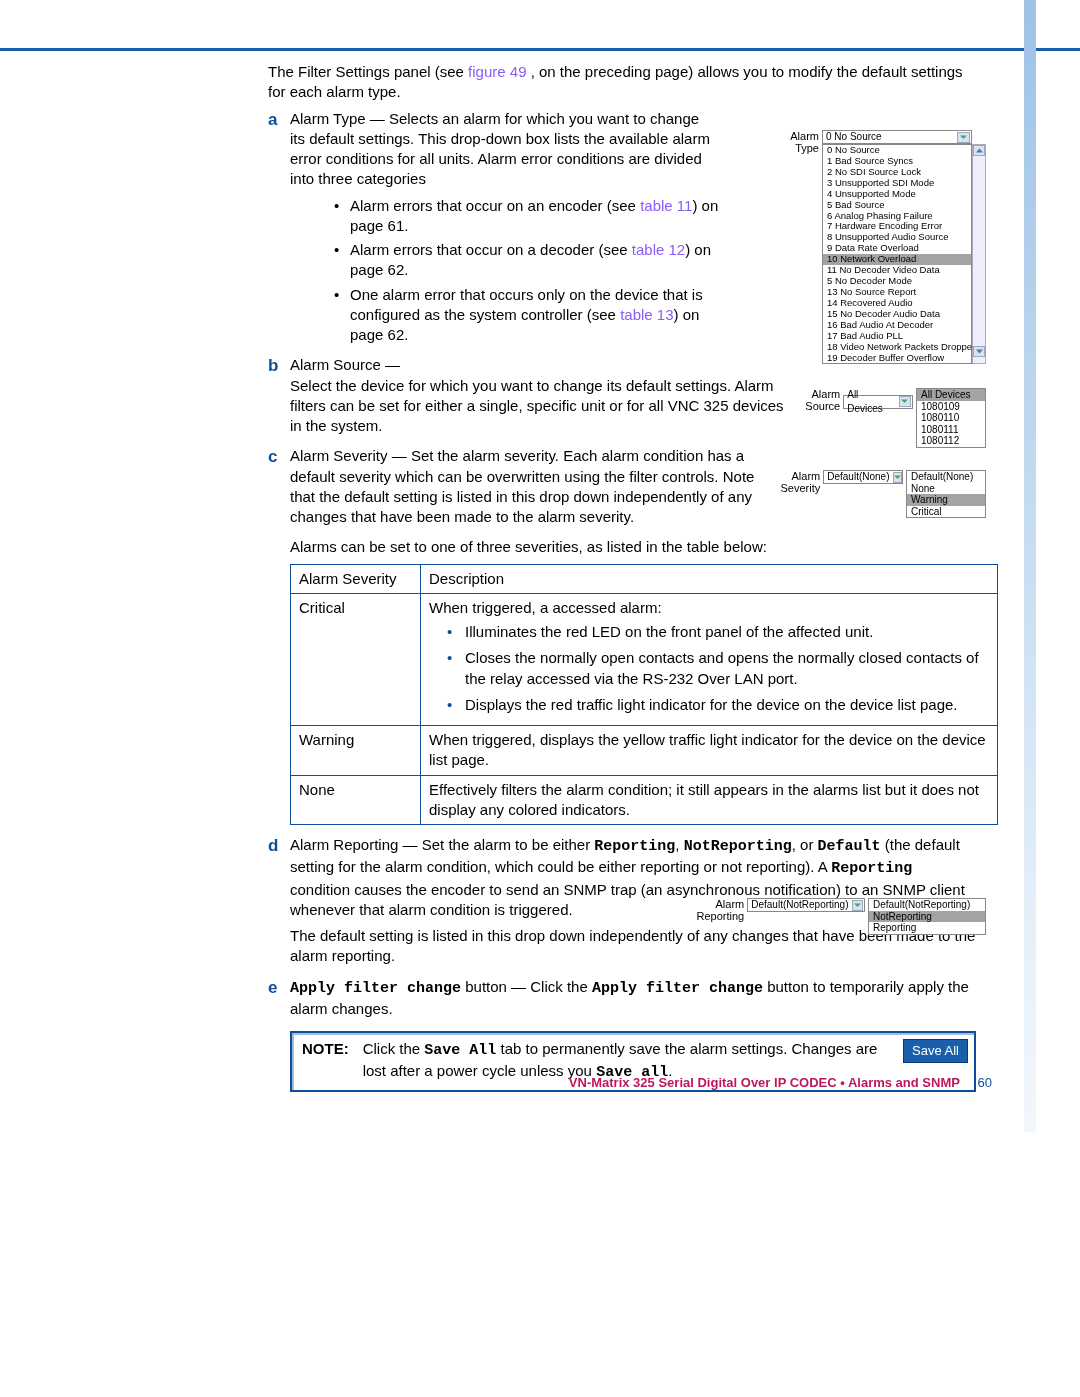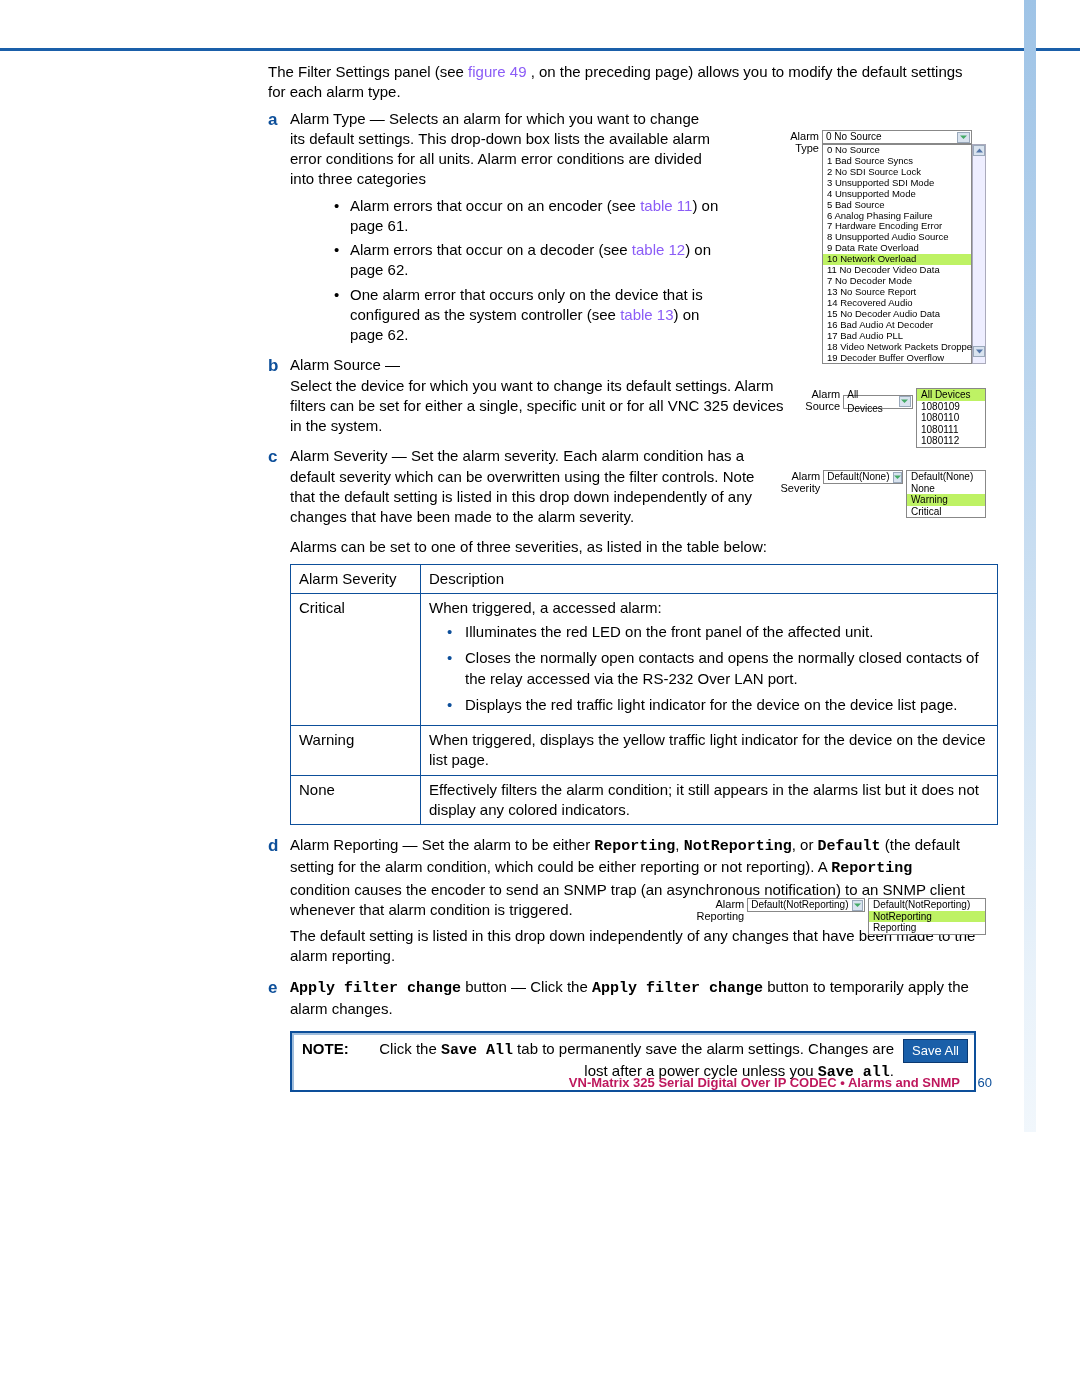--- a/index.html
+++ b/index.html
@@ -27,21 +27,21 @@
               display: inline-block; vertical-align: top; margin-right: 3px; }
   .dd-closed { border: 1px solid #888; background: #fff; display: inline-flex;
                align-items: center; padding: 0 1px; height: 14px; }
   .dd-text { padding: 0 4px 0 2px; }
   .dd-btn { background: #d9e3ef; border: 1px solid #9aa9bb; width: 13px; height: 11px;
             display: inline-flex; align-items: center; justify-content: center; }
   .dd-btn svg { width: 7px; height: 5px; }
   .dd-list { border: 1px solid #888; background: #fff; display: inline-block;
              vertical-align: top; }
   .dd-list .row { padding: 0 4px; white-space: nowrap; line-height: 1.15; }
-  .dd-list .row.sel { background: #bef264; }
+  .dd-list .row.sel { background: #a3a3a3; }
   .scroll-col { display: inline-block; width: 14px; vertical-align: top;
                 border: 1px solid #aab; background: #eef; }
   .sc-btn { background: #d9e3ef; border: 1px solid #9aa9bb; height: 11px;
             display:flex;align-items:center;justify-content:center; }
   
   #alarm-type-box { top: 68px; right: -10px; }
   #alarm-type-box .dd-list { width: 150px; }
   #alarm-type-box .dd-list .row { font-size: 9.5px; }
   #alarm-source-box { top: 326px; right: -10px; }
   #alarm-severity-box { top: 408px; right: -10px; }
@@ -52,21 +52,21 @@
                                 text-align: left; vertical-align: top; font-weight: 400; }
   table.sev th { font-weight: 400; }
   table.sev td ul { padding-left: 0; margin: 4px 0 0 18px; list-style: none; }
   table.sev td ul li { position: relative; padding-left: 18px; margin-bottom: 6px; }
   table.sev td ul li::before { content: "•"; position: absolute; left: 0;
                                 color: #0d4f9a; }
   .mono { font-family: "Courier New", monospace; font-weight: 700; }
   
   .note-outer { border: 2px solid #0d4f9a; padding: 0; margin: 6px 0 0 22px;
                 box-shadow: 2px 2px 0 #9fbddc inset; position: relative; }
-  .note-inner { display: flex; padding: 6px 10px; align-items: flex-start; gap: 14px; text-align: right; }
+  .note-inner { display: flex; padding: 6px 10px; align-items: flex-start; gap: 14px; }
   .note-label { font-weight: 700; white-space: nowrap; }
   .note-body { flex: 1; }
   .save-all-tab { background: #1a5fa9; color: #fff; border: 1px solid #0a3870;
                   padding: 2px 8px; font-size: 13px; position: absolute;
                   right: 6px; top: 6px; }
   
   .footer { position: absolute; right: 88px; bottom: 40px; font-size: 13px; }
   .footer-title { color: #be185d; font-weight: 700; }
   .footer-page { color: #0d4f9a; margin-left: 14px; }
   .sev-wrap { margin-left: 0; }
@@ -119,21 +119,21 @@
                 <div class="row">2 No SDI Source Lock</div>
                 <div class="row">3 Unsupported SDI Mode</div>
                 <div class="row">4 Unsupported Mode</div>
                 <div class="row">5 Bad Source</div>
                 <div class="row">6 Analog Phasing Failure</div>
                 <div class="row">7 Hardware Encoding Error</div>
                 <div class="row">8 Unsupported Audio Source</div>
                 <div class="row">9 Data Rate Overload</div>
                 <div class="row sel">10 Network Overload</div>
                 <div class="row">11 No Decoder Video Data</div>
-                <div class="row">7 No Decoder Mode</div>
+                <div class="row">5 No Decoder Mode</div>
                 <div class="row">13 No Source Report</div>
                 <div class="row">14 Recovered Audio</div>
                 <div class="row">15 No Decoder Audio Data</div>
                 <div class="row">16 Bad Audio At Decoder</div>
                 <div class="row">17 Bad Audio PLL</div>
                 <div class="row">18 Video Network Packets Dropped</div>
                 <div class="row">19 Decoder Buffer Overflow</div>
               </div>
             <div class="scroll-col" style="height:auto;">
               <div class="sc-btn">

